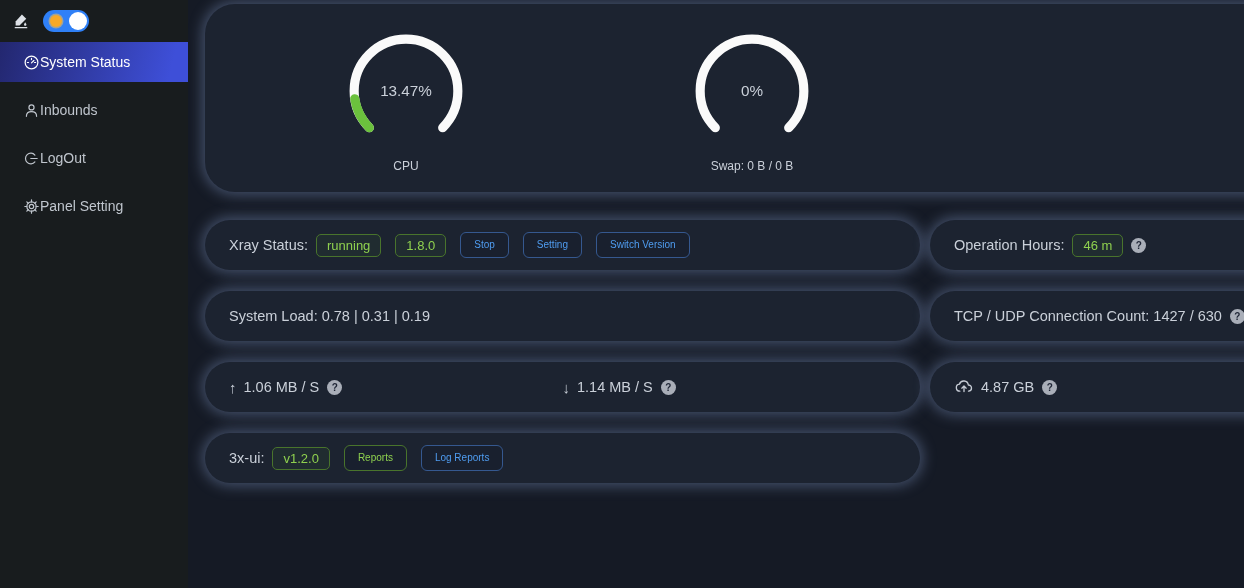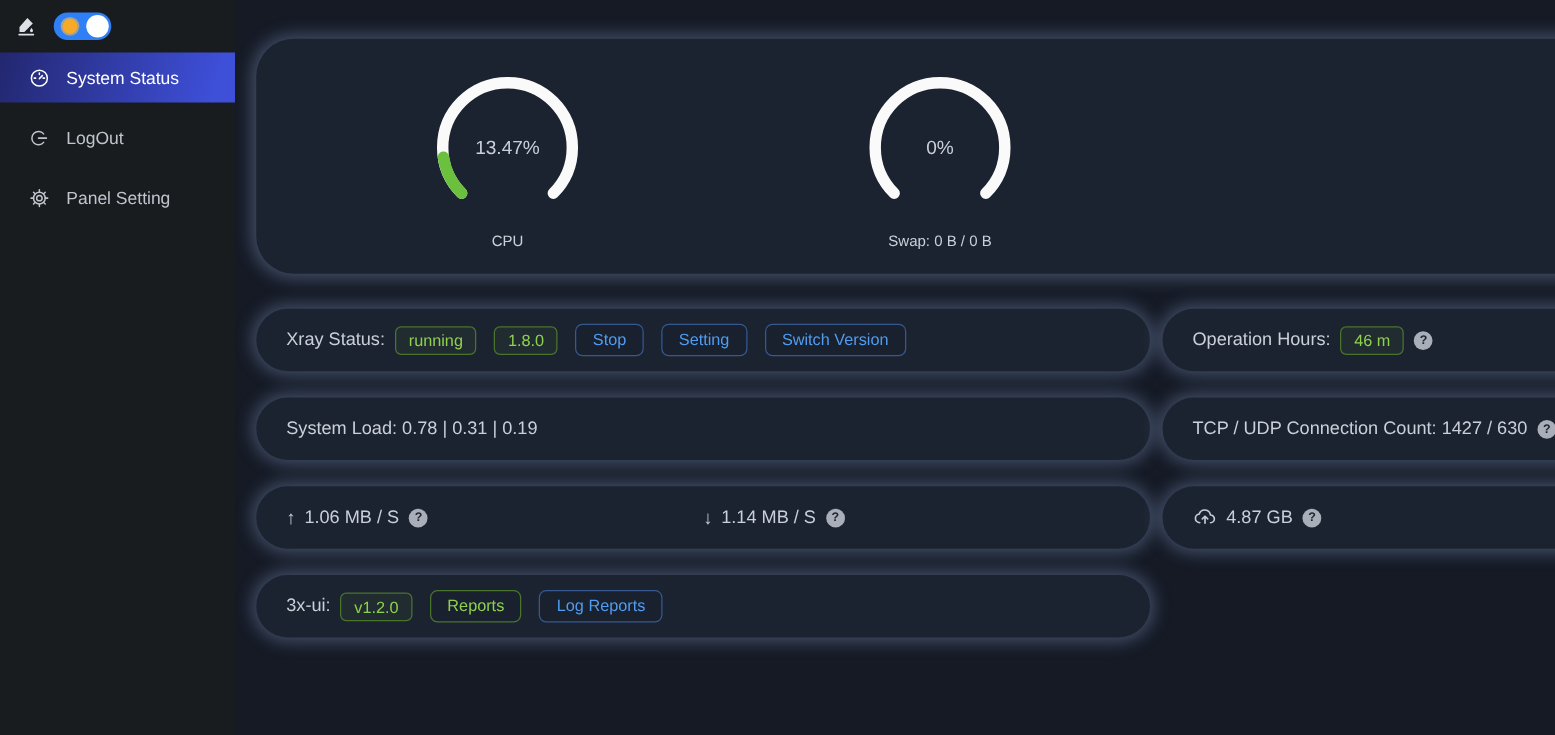--- a/index.html
+++ b/index.html
@@ -19,45 +19,45 @@
   }
   
   .sidebar{flex:0 0 188px; width:188px; background:var(--sidebar-bg); height:100%;}
   .sidebar-top{height:42px; display:flex; align-items:center; padding-left:10px; gap:11px;}
   .theme-icon-btn{width:22px;height:22px;color:#dde1e7;display:flex;align-items:center;justify-content:center;cursor:pointer;}
   .switch{position:relative; width:46px; height:22px; border-radius:11px; background:var(--accent-blue); cursor:pointer;}
   .switch .sun{position:absolute; left:7px; top:5px; width:12px; height:12px; border-radius:50%;
     background:#f7a928; box-shadow:0 0 0 1.5px rgba(250,190,80,.55);}
   .switch .knob{position:absolute; right:2px; top:2px; width:18px; height:18px; border-radius:50%; background:#fff;}
   .menu{margin-top:0;}
-  .menu-item{height:40px; display:flex; align-items:center; gap:13px; padding-left:23px;
+  .menu-item{height:40px; display:flex; align-items:center; gap:0; padding-left:23px;
     color:#bfc5cd; font-size:14px; cursor:pointer; margin-bottom:8px;}
   .menu-item .mi-icon{width:17px;height:17px;display:flex;align-items:center;justify-content:center;}
   .menu-item.active{background:linear-gradient(104deg,var(--menu-gradient-start) 0%,var(--menu-gradient-end) 90%); color:#fff;}
   .menu-item svg{stroke:currentColor; fill:none; stroke-width:1.7; stroke-linecap:round; stroke-linejoin:round;}
   
-  .main{flex:1; padding:31px 0 0 17px; overflow:hidden; position:relative;}
+  .main{flex:1; padding:4px 0 0 17px; overflow:hidden; position:relative;}
   .glow-card{background:var(--card-bg); box-shadow:0 0 14px 3px var(--glow);}
   .top-card{width:1325px; height:188px; border-radius:30px; display:flex; padding:26px 0 0 28px;}
   .gauge-col{width:346px; display:flex; flex-direction:column; align-items:center;}
   .gauge-svg{width:122px; height:122px;}
   .gauge-svg path{fill:none; stroke-linecap:round;}
   .gauge-svg .track{stroke:var(--gauge-track); stroke-width:9;}
   .gauge-svg .progress{stroke:var(--gauge-green); stroke-width:9;}
   .gauge-svg text{fill:var(--text); font-size:15px; font-family:"Liberation Sans","DejaVu Sans",sans-serif;}
   .gauge-label{margin-top:7px; font-size:12px; color:var(--text);}
   .rows{width:1325px; margin-top:28px; display:flex; flex-direction:column; gap:21px;}
   .row{display:flex; gap:10px;}
   .card{height:50px; border-radius:31px; display:flex; align-items:center;
     padding:0 24px; font-size:14.5px; color:var(--text); white-space:nowrap;}
   .card-left{width:715px;}
   .card-right{width:600px;}
   .tag{display:inline-flex; align-items:center; border-radius:5px; padding:2px 10px; font-size:13px; line-height:17px;}
   .tag-green{color:var(--green); border:1px solid var(--green-border); background:rgba(90,150,50,0.08);}
-  .btn{display:inline-flex; align-items:center; border-radius:6px; padding:3px 13px; font-size:13px;
+  .btn{display:inline-flex; align-items:center; border-radius:6px; padding:3px 13px; font-size:10px;
     line-height:18px; cursor:pointer; background:rgba(20,28,44,0.35);}
   .btn-blue{color:var(--blue); border:1px solid var(--blue-border);}
   .btn-green{color:var(--green); border:1px solid var(--green-border);}
   .ml8{margin-left:8px;} .ml14{margin-left:14px;}
   .q-icon{width:15px; height:15px; border-radius:50%; background:#a9aeb8; color:#1e2535;
     font-size:10px; font-weight:bold; display:inline-flex; align-items:center; justify-content:center;
     margin-left:8px; cursor:pointer; flex:0 0 15px;}
   .speed-item{width:336px; display:flex; align-items:center;}
   .arrow{font-size:15px; margin-right:7px; color:#c6ccd5;}
   .cloud-icon{width:20px; height:20px; margin-right:7px; color:#c6ccd5;}
@@ -88,20 +88,29 @@
           <circle cx="12" cy="12" r="9"></circle>
           <path d="M12 6.2v1.6 M6.2 12h1.6 M16.2 12h1.6"></path>
           <path d="M12 12.6 l3.4-3.4"></path>
         </svg>
       </span>
       <span>System Status</span>
     </div>
     <div class="menu-item">
       <span class="mi-icon">
         <svg width="17" height="17" viewBox="0 0 24 24">
+          <circle cx="12" cy="7.6" r="3.6"></circle>
+          <path d="M4.8 20.2 c0-4.6 3.2-6.6 7.2-6.6 s7.2 2 7.2 6.6"></path>
+        </svg>
+      </span>
+      <span>Inbounds</span>
+    </div>
+    <div class="menu-item">
+      <span class="mi-icon">
+        <svg width="17" height="17" viewBox="0 0 24 24">
           <path d="M16.8 7.2 A7.5 7.5 0 1 0 16.8 16.8"></path>
           <path d="M11 12 h9"></path>
         </svg>
       </span>
       <span>LogOut</span>
     </div>
     <div class="menu-item">
       <span class="mi-icon">
         <svg width="17" height="17" viewBox="0 0 24 24">
           <circle cx="12" cy="12" r="3.1"></circle>

